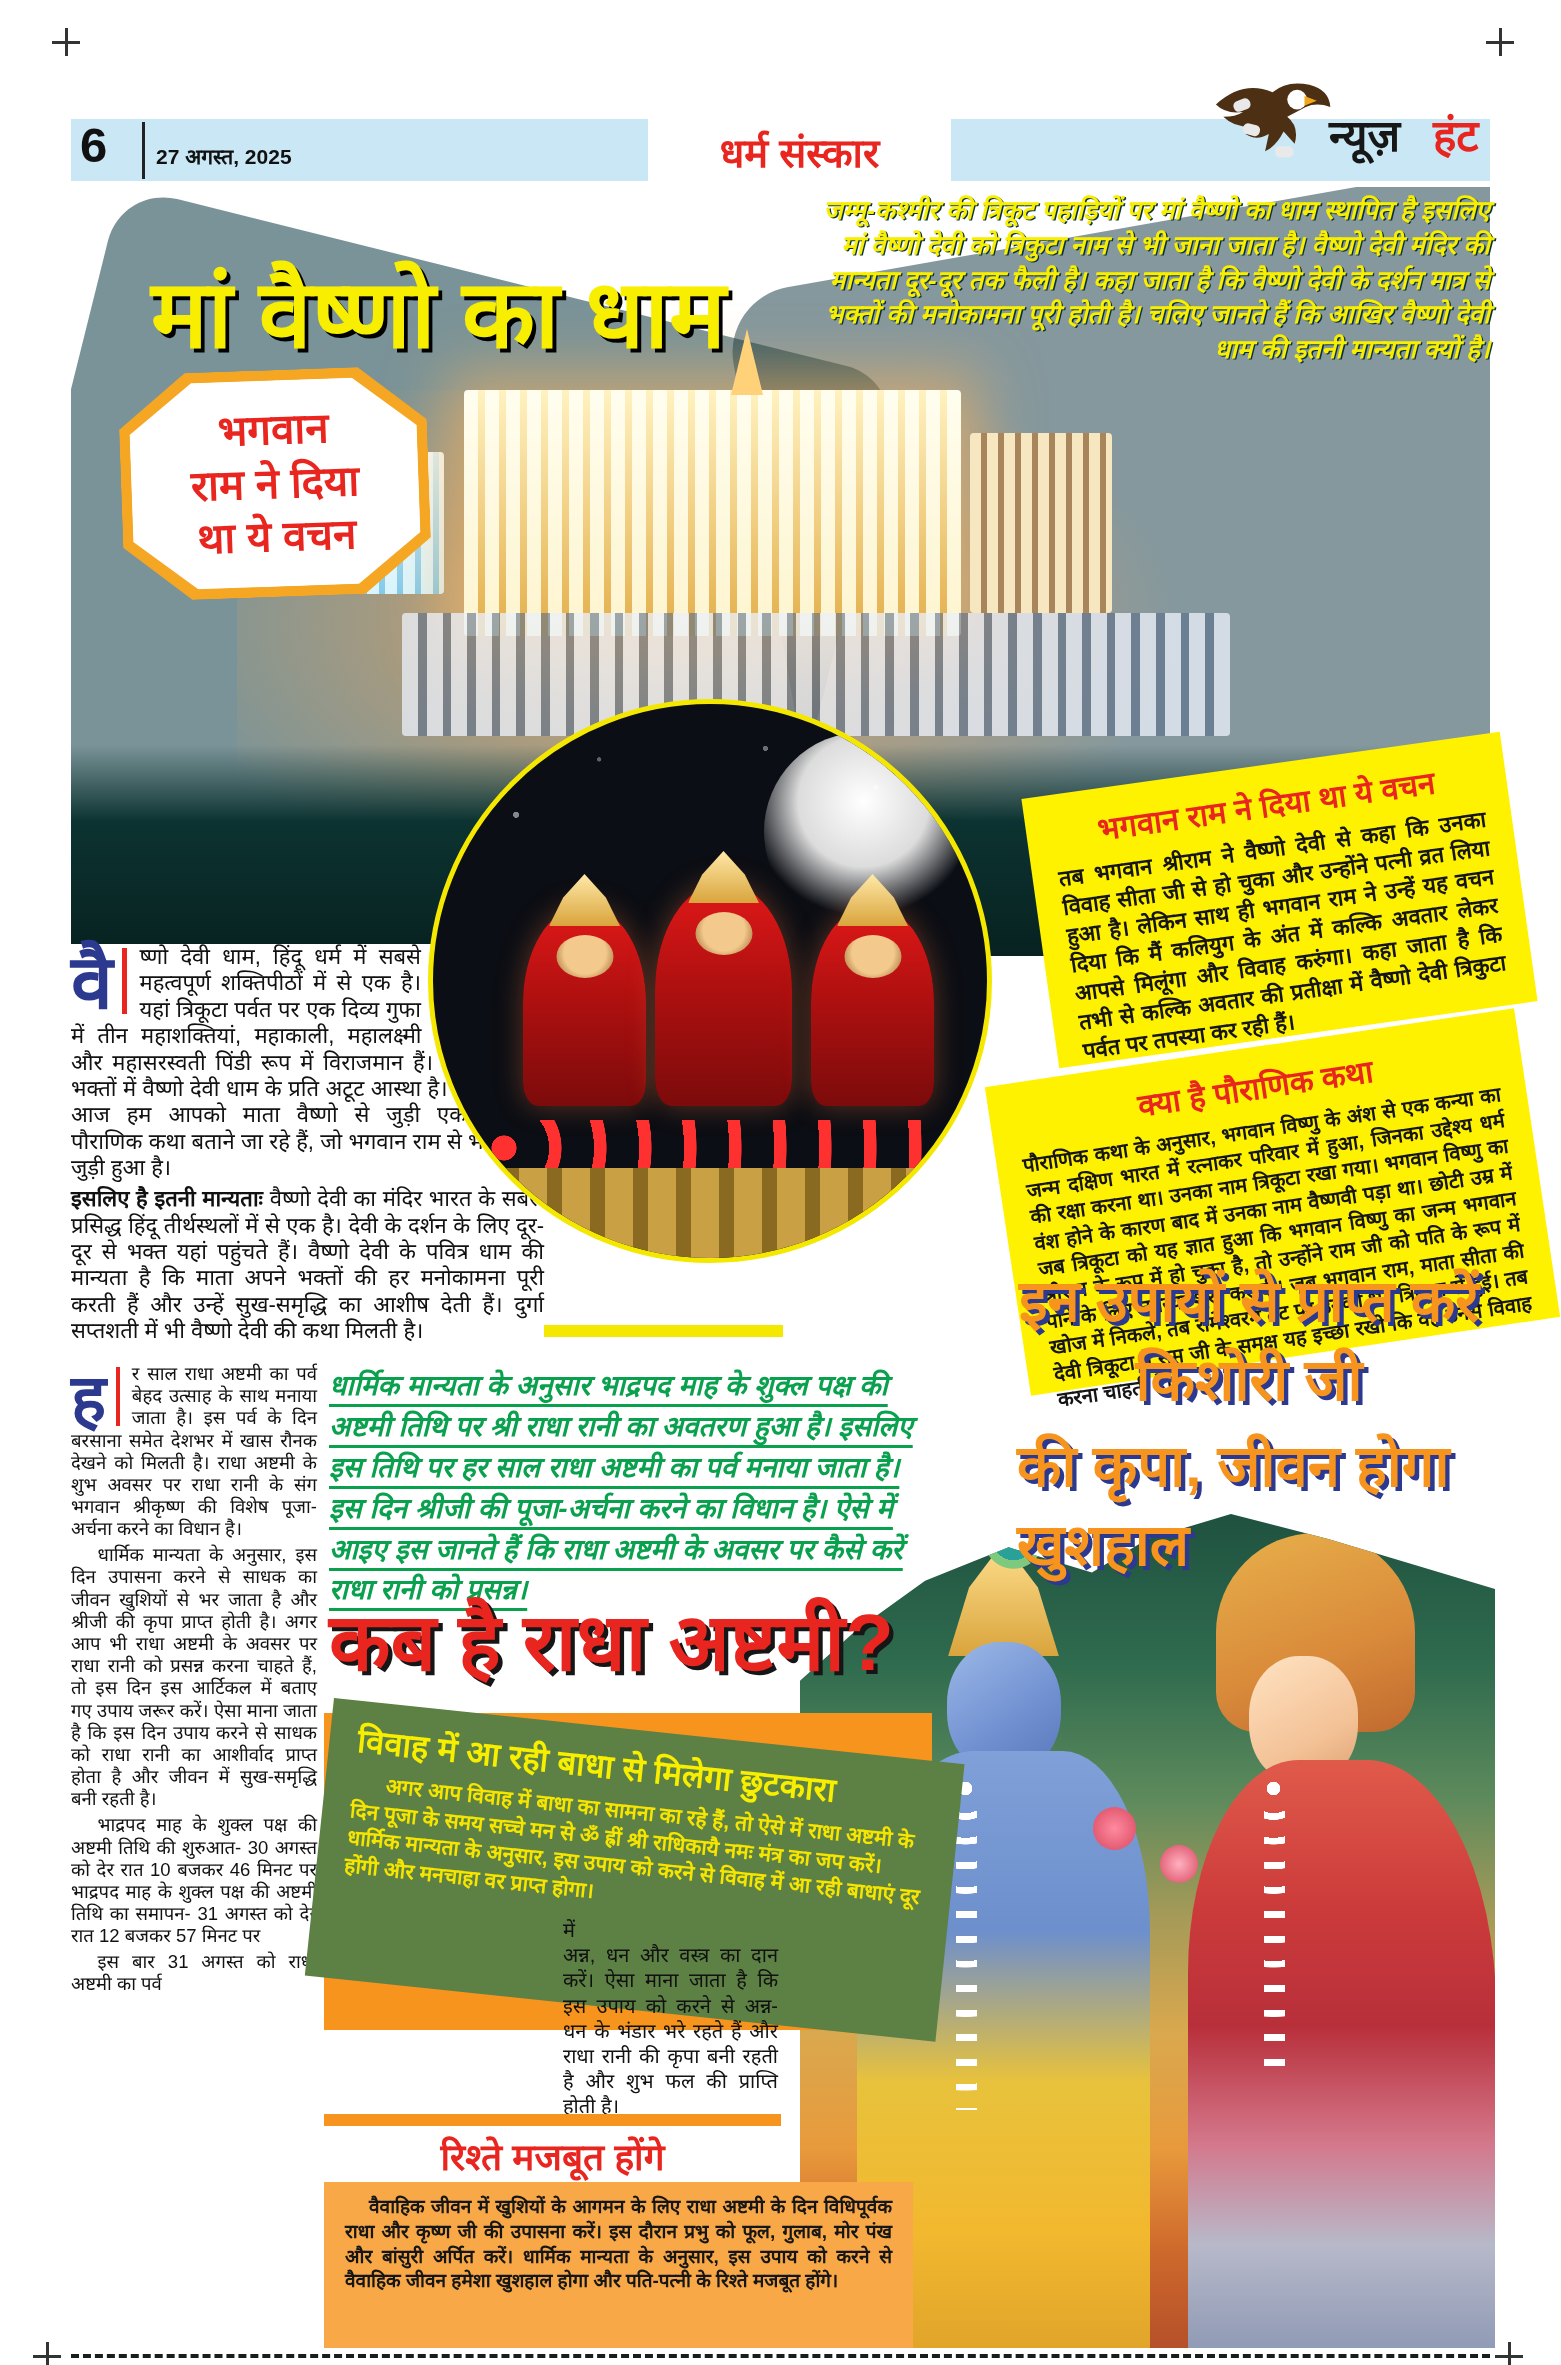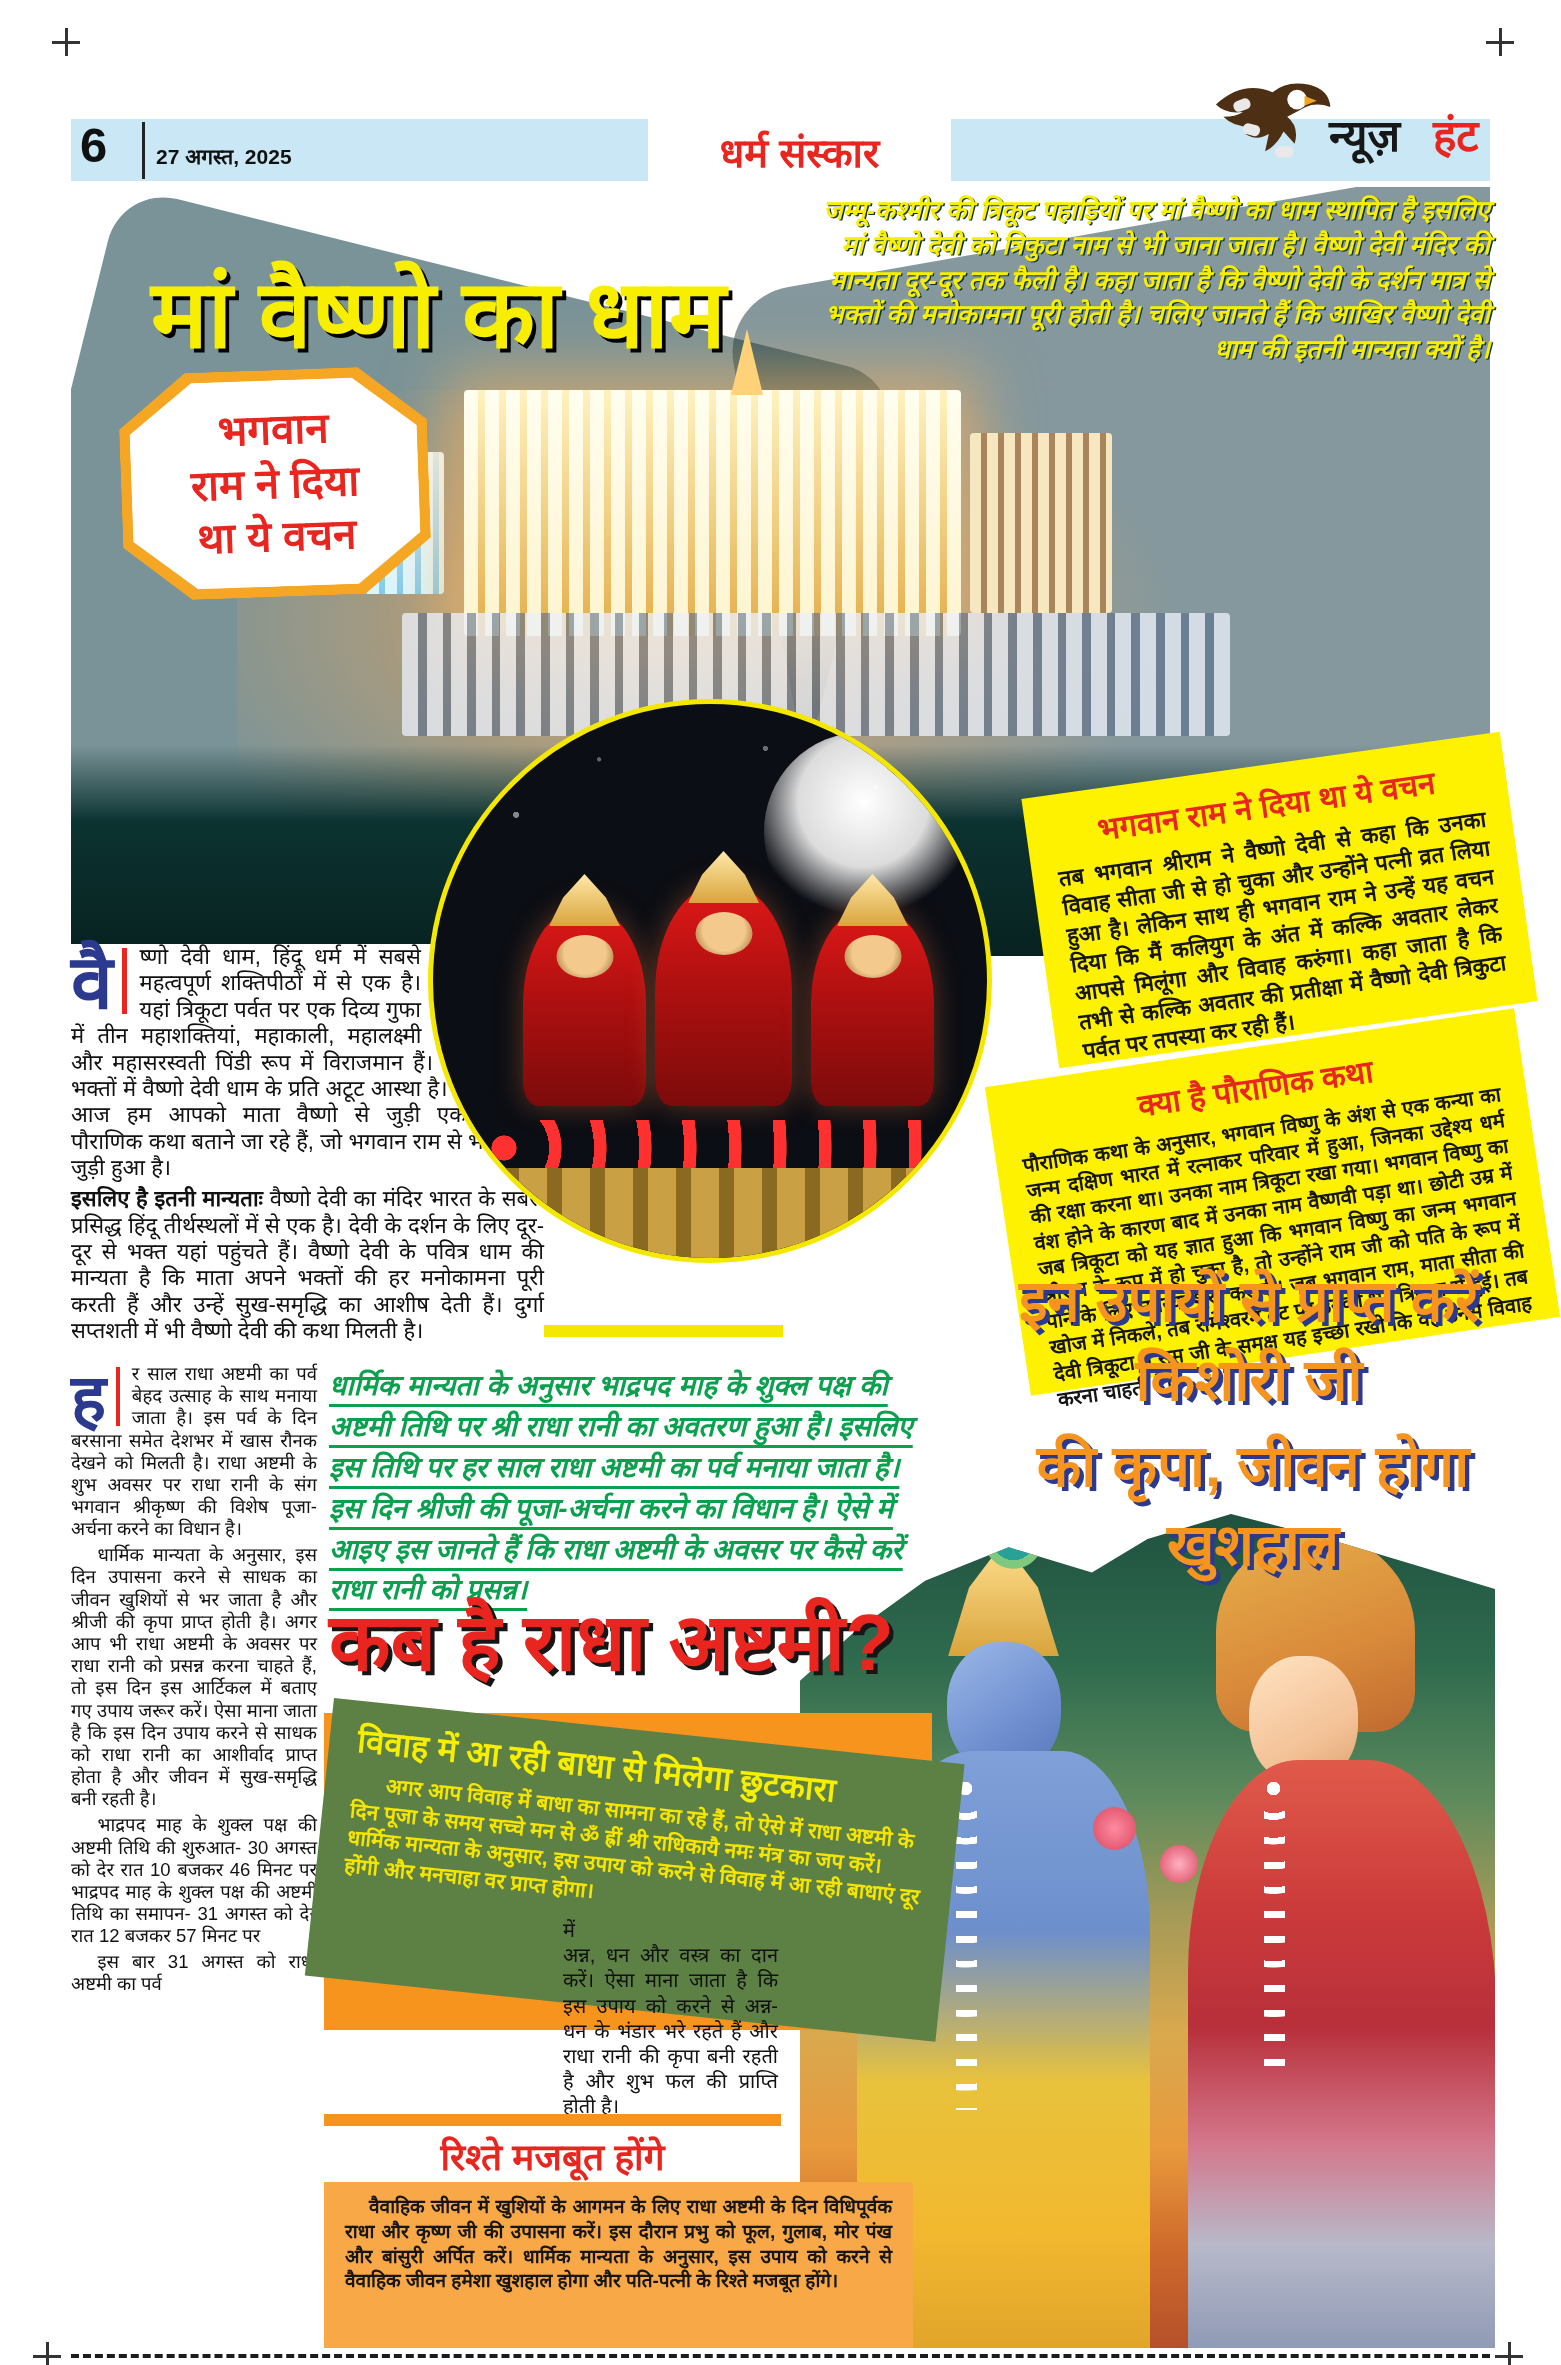--- a/index.html
+++ b/index.html
@@ -94,21 +94,21 @@
   #colA{left:315px;width:227px;}
   #colB{left:563px;width:215px;white-space:pre-line;}
   
   #relbar{left:324px;top:2114px;width:457px;height:12.3px;background:#f7941d;z-index:4;}
   #reltitle{left:324px;top:2130px;width:457px;text-align:center;font-size:37px;font-weight:bold;color:#e8251f;z-index:4;}
   #relbox{left:324px;top:2182px;width:589px;height:166px;background:#f9a848;padding:13.2px 21px;box-sizing:border-box;z-index:4;}
   #relbox p{margin:0;font-size:19px;line-height:1.3;font-weight:600;color:#161616;text-align:justify;text-indent:24px;}
   
   .orangehead{color:#f7941d;font-weight:bold;text-shadow:4.3px 4.3px 0 #2b3990;font-size:58px;z-index:5;}
   #ohead1{left:984px;top:1259px;width:530px;text-align:center;}
-  #ohead2{left:988px;top:1424px;width:530px;text-align:center;}
+  #ohead2{left:1017px;top:1424px;width:530px;}
   
   #rkimg{left:800px;top:1514px;width:695px;height:834px;overflow:hidden;z-index:1;
     clip-path:polygon(0 20%,8% 14%,18% 8%,30% 4%,42% 7%,50% 3%,62% 0,76% 3%,88% 6%,100% 9%,100% 100%,0 100%);
     background:linear-gradient(180deg,#1f5240 0%,#2f6b4e 18%,#5d8a5c 34%,#a49a58 48%,#d9a84e 62%,#e89a3c 76%,#cf6a2c 88%,#b5502a 100%);}
   .rk{position:absolute;}
   #kcrown{left:142px;top:28px;width:123px;height:114px;background:linear-gradient(#ffdf8e,#d9a43c);clip-path:polygon(50% 0,78% 40%,95% 100%,5% 100%,22% 40%);}
   #kfeather{left:185px;top:-9.5px;width:57px;height:76px;border-radius:50%;background:radial-gradient(circle at 50% 45%,#123 0 8.5px,#2aa198 9px 21px,#7fc97f 21px 29px,rgba(0,0,0,0) 30px);}
   #kface{left:147px;top:128px;width:114px;height:132px;border-radius:46%;background:linear-gradient(145deg,#9db9e8,#6f8fd0 60%,#5877b8);}
   #kbody{left:57px;top:237px;width:293px;height:601px;border-radius:40% 30% 0 0;background:linear-gradient(180deg,#7fa0d8 0%,#6d8fcc 30%,#e8c23c 55%,#f2b82e 80%,#e0a42a 100%);}
   #rveil{left:416px;top:19px;width:199px;height:199px;border-radius:50% 50% 20% 20%;background:linear-gradient(160deg,#e8b04a,#d98a3a 60%,#c06a30);}

